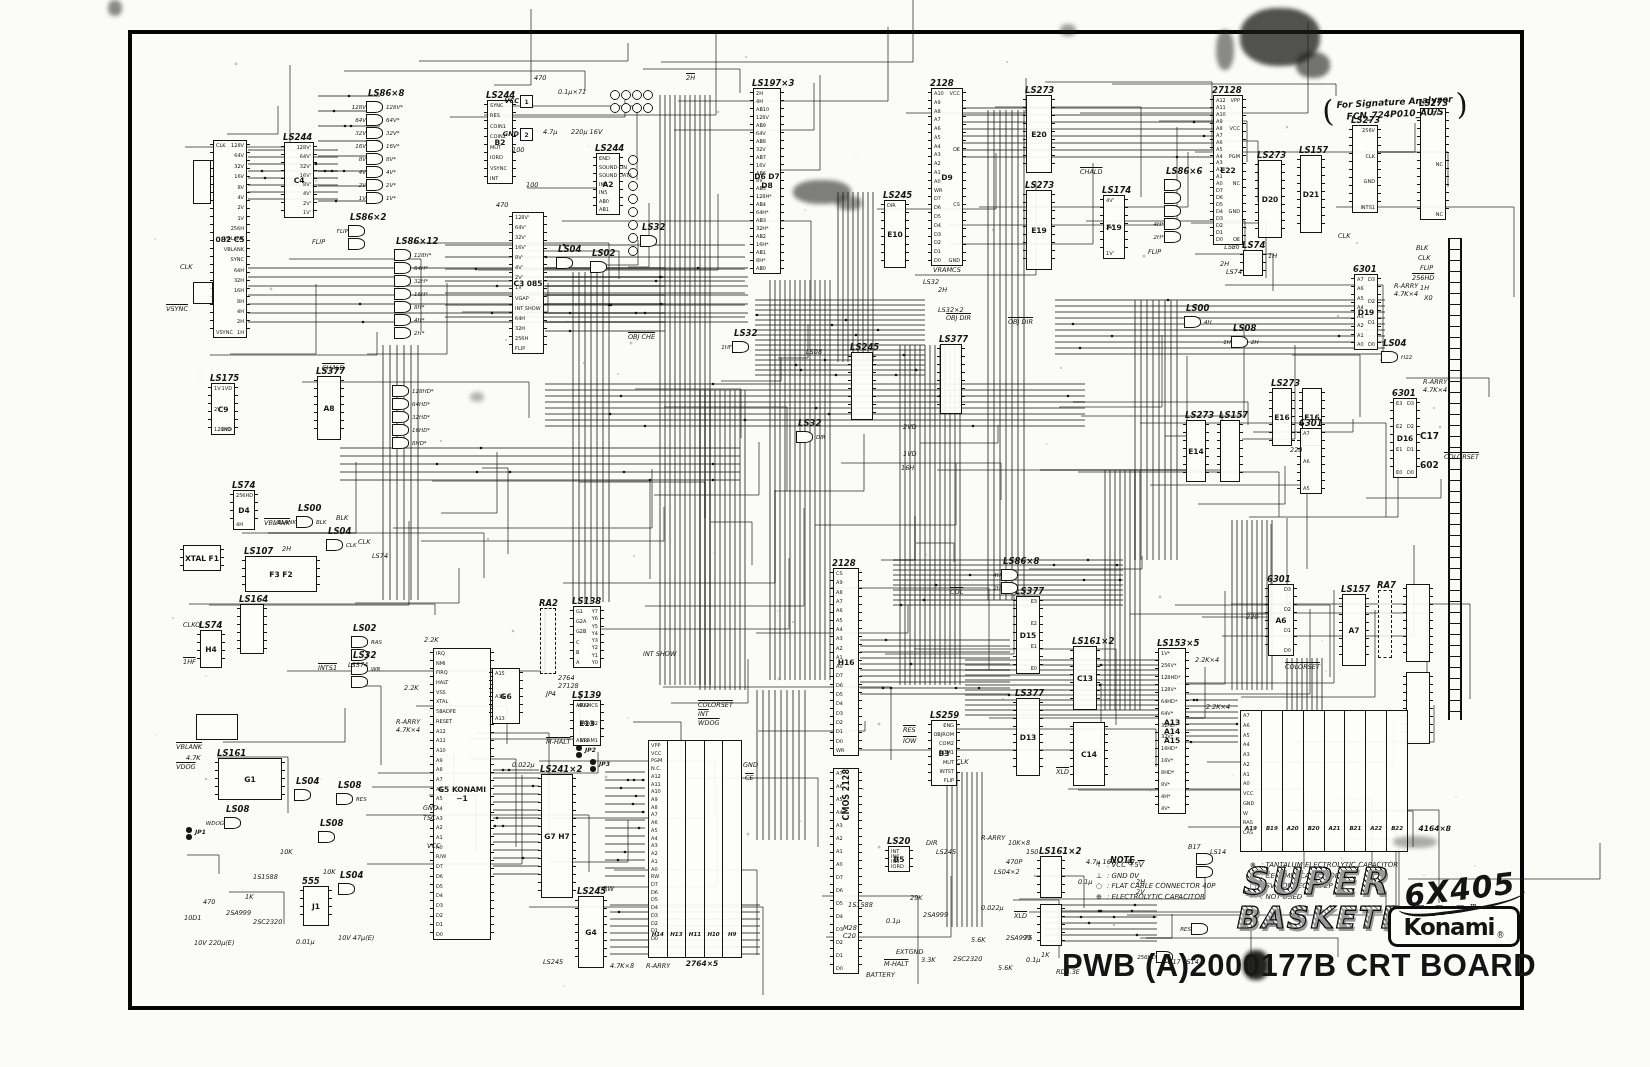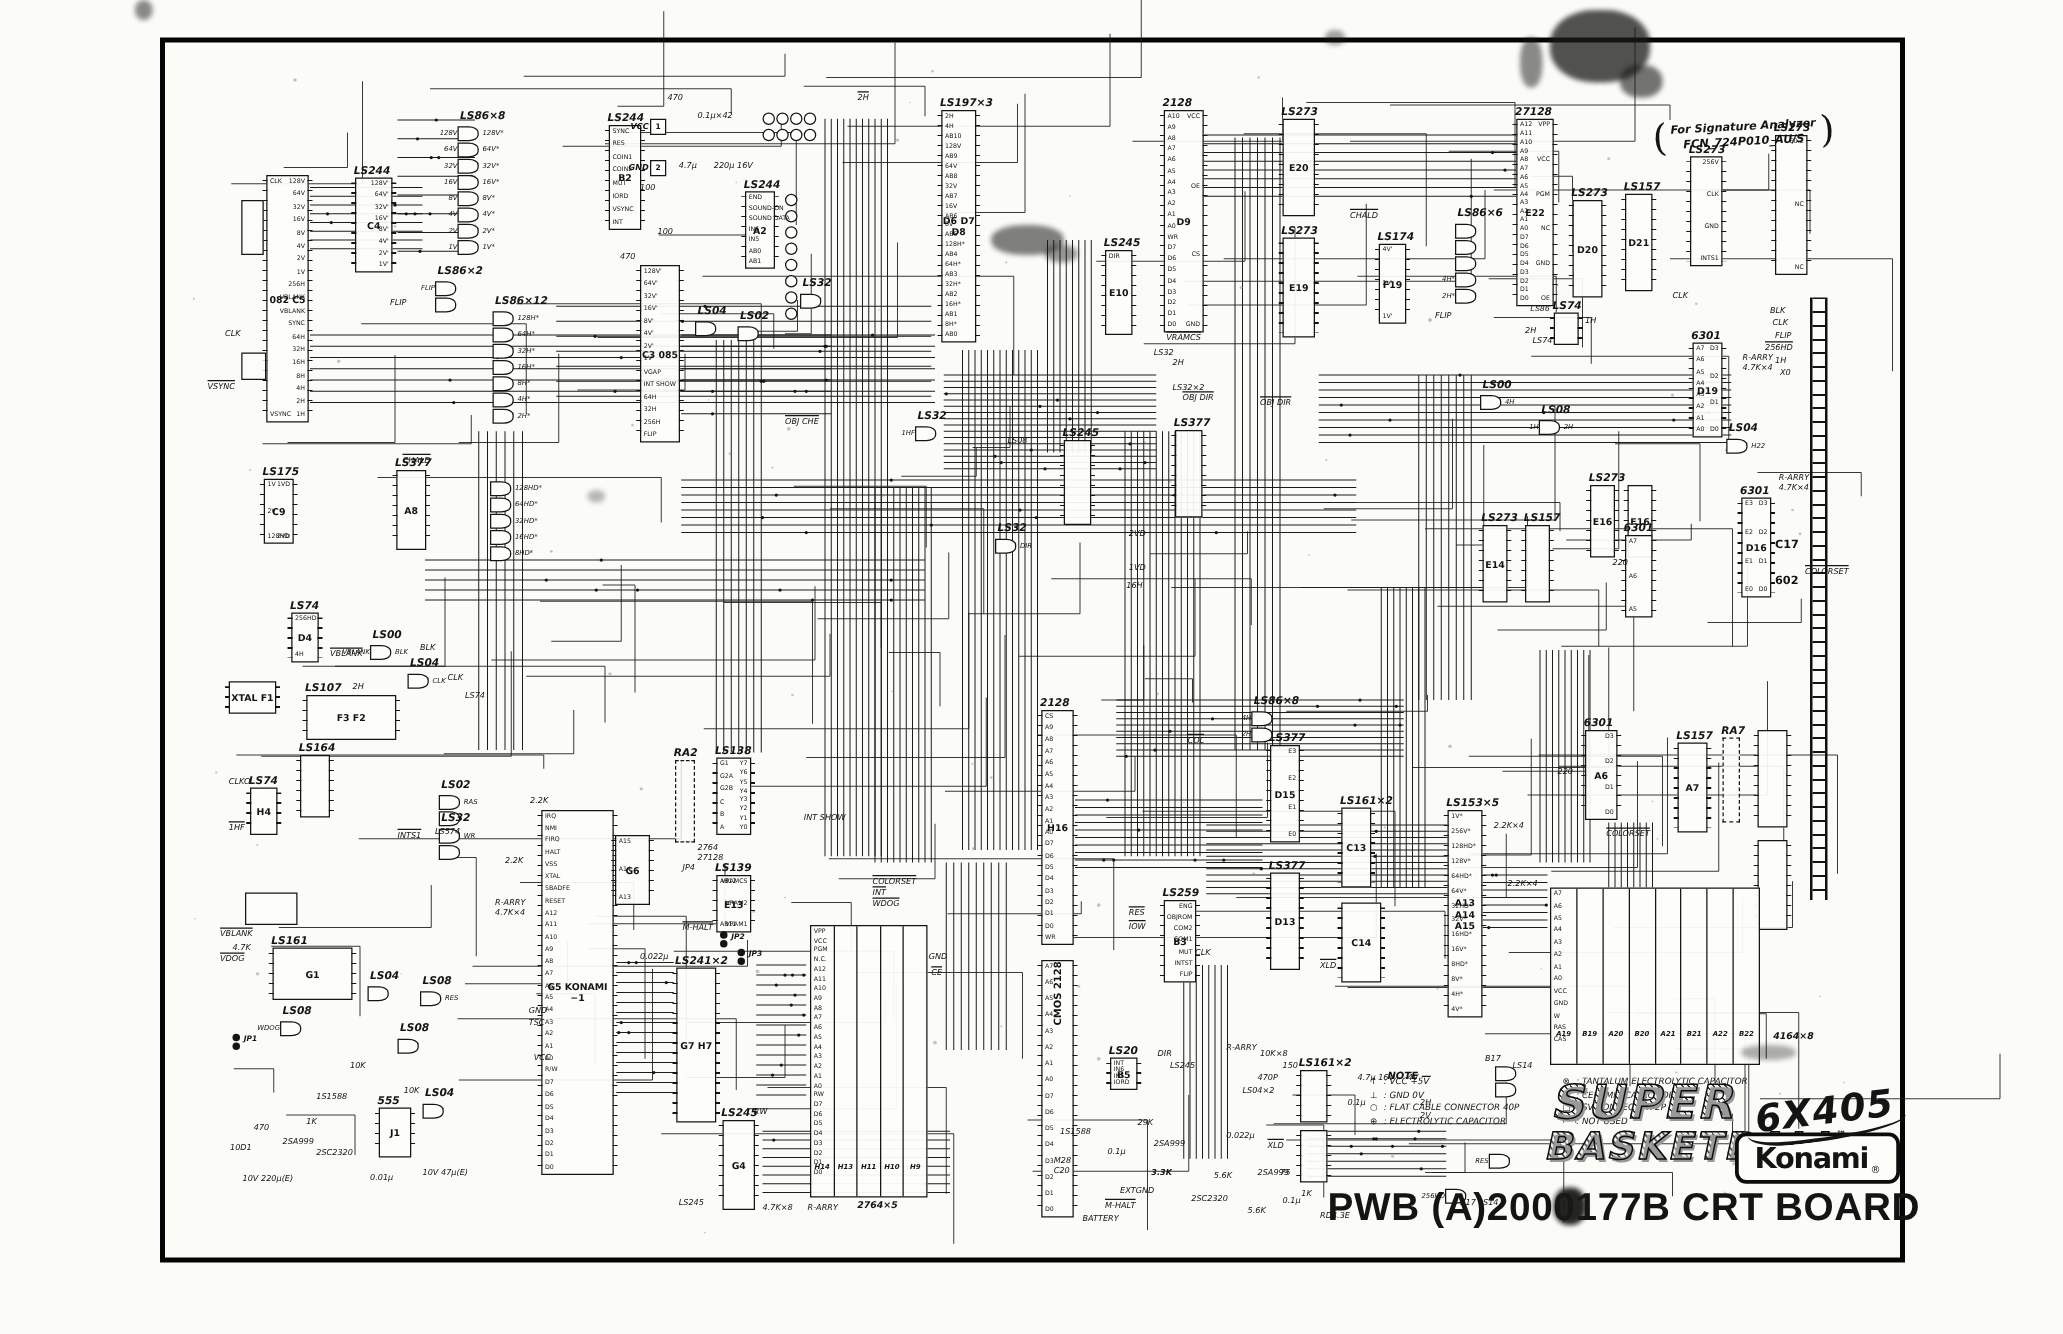--- a/index.html
+++ b/index.html
@@ -1842,21 +1842,21 @@
       <div class="nl ov" style="left: 1412px; top: 274px;">256HD</div>
       <div class="nl" style="left: 1420px; top: 284px;">1H</div>
       <div class="nl" style="left: 1424px; top: 294px;">X0</div>
       <div class="nl" style="left: 1338px; top: 232px;">CLK</div>
       <div class="nl" style="left: 1148px; top: 248px;">FLIP</div>
       <div class="nl" style="left: 1220px; top: 260px;">2H</div>
       <div class="nl" style="left: 1226px; top: 268px;">LS74</div>
       <div class="nl" style="left: 1224px; top: 244px; font-family: Liberation Mono, monospace;">LS86</div>
       <div class="nl" style="left: 1268px; top: 252px;">1H</div>
       <div class="nl ov" style="left: 1080px; top: 168px;">CHALD</div>
-      <div class="nl" style="left: 558px; top: 88px;">0.1µ×42</div>
+      <div class="nl" style="left: 558px; top: 88px;">0.1µ×71</div>
       <div class="nl" style="left: 534px; top: 74px;">470</div>
       <div class="nl" style="left: 512px; top: 146px;">100</div>
       <div class="nl" style="left: 543px; top: 128px;">4.7µ</div>
       <div class="nl" style="left: 571px; top: 128px;">220µ 16V</div>
       <div class="nl" style="left: 526px; top: 181px;">100</div>
       <div class="nl" style="left: 496px; top: 201px;">470</div>
       <div class="nl ov" style="left: 176px; top: 743px;">VBLANK</div>
       <div class="nl ov" style="left: 176px; top: 763px;">VDOG</div>
       <div class="nl" style="left: 186px; top: 754px;">4.7K</div>
       <div class="nl" style="left: 253px; top: 873px;">1S1588</div>
@@ -1869,21 +1869,21 @@
       <div class="nl" style="left: 296px; top: 938px;">0.01µ</div>
       <div class="nl" style="left: 280px; top: 848px;">10K</div>
       <div class="nl" style="left: 323px; top: 868px;">10K</div>
       <div class="nl" style="left: 338px; top: 934px;">10V 47µ(E)</div>
       <div class="nl" style="left: 848px; top: 901px;">1S1588</div>
       <div class="nl" style="left: 843px; top: 924px;">M28</div>
       <div class="nl" style="left: 843px; top: 932px;">C20</div>
       <div class="nl" style="left: 910px; top: 894px;">29K</div>
       <div class="nl" style="left: 886px; top: 917px;">0.1µ</div>
       <div class="nl" style="left: 923px; top: 911px;">2SA999</div>
-      <div class="nl" style="left: 921px; top: 934px; font-weight: bold;">3.3K</div>
+      <div class="nl" style="left: 921px; top: 956px;">3.3K</div>
       <div class="nl" style="left: 981px; top: 904px;">0.022µ</div>
       <div class="nl ov" style="left: 1014px; top: 912px;">XLD</div>
       <div class="nl" style="left: 971px; top: 936px;">5.6K</div>
       <div class="nl" style="left: 953px; top: 955px;">2SC2320</div>
       <div class="nl" style="left: 998px; top: 964px;">5.6K</div>
       <div class="nl" style="left: 1006px; top: 934px;">2SA999</div>
       <div class="nl" style="left: 896px; top: 948px;">EXTGND</div>
       <div class="nl ov" style="left: 884px; top: 960px;">M-HALT</div>
       <div class="nl" style="left: 866px; top: 971px;">BATTERY</div>
       <div class="nl" style="left: 1026px; top: 956px;">0.1µ</div>

